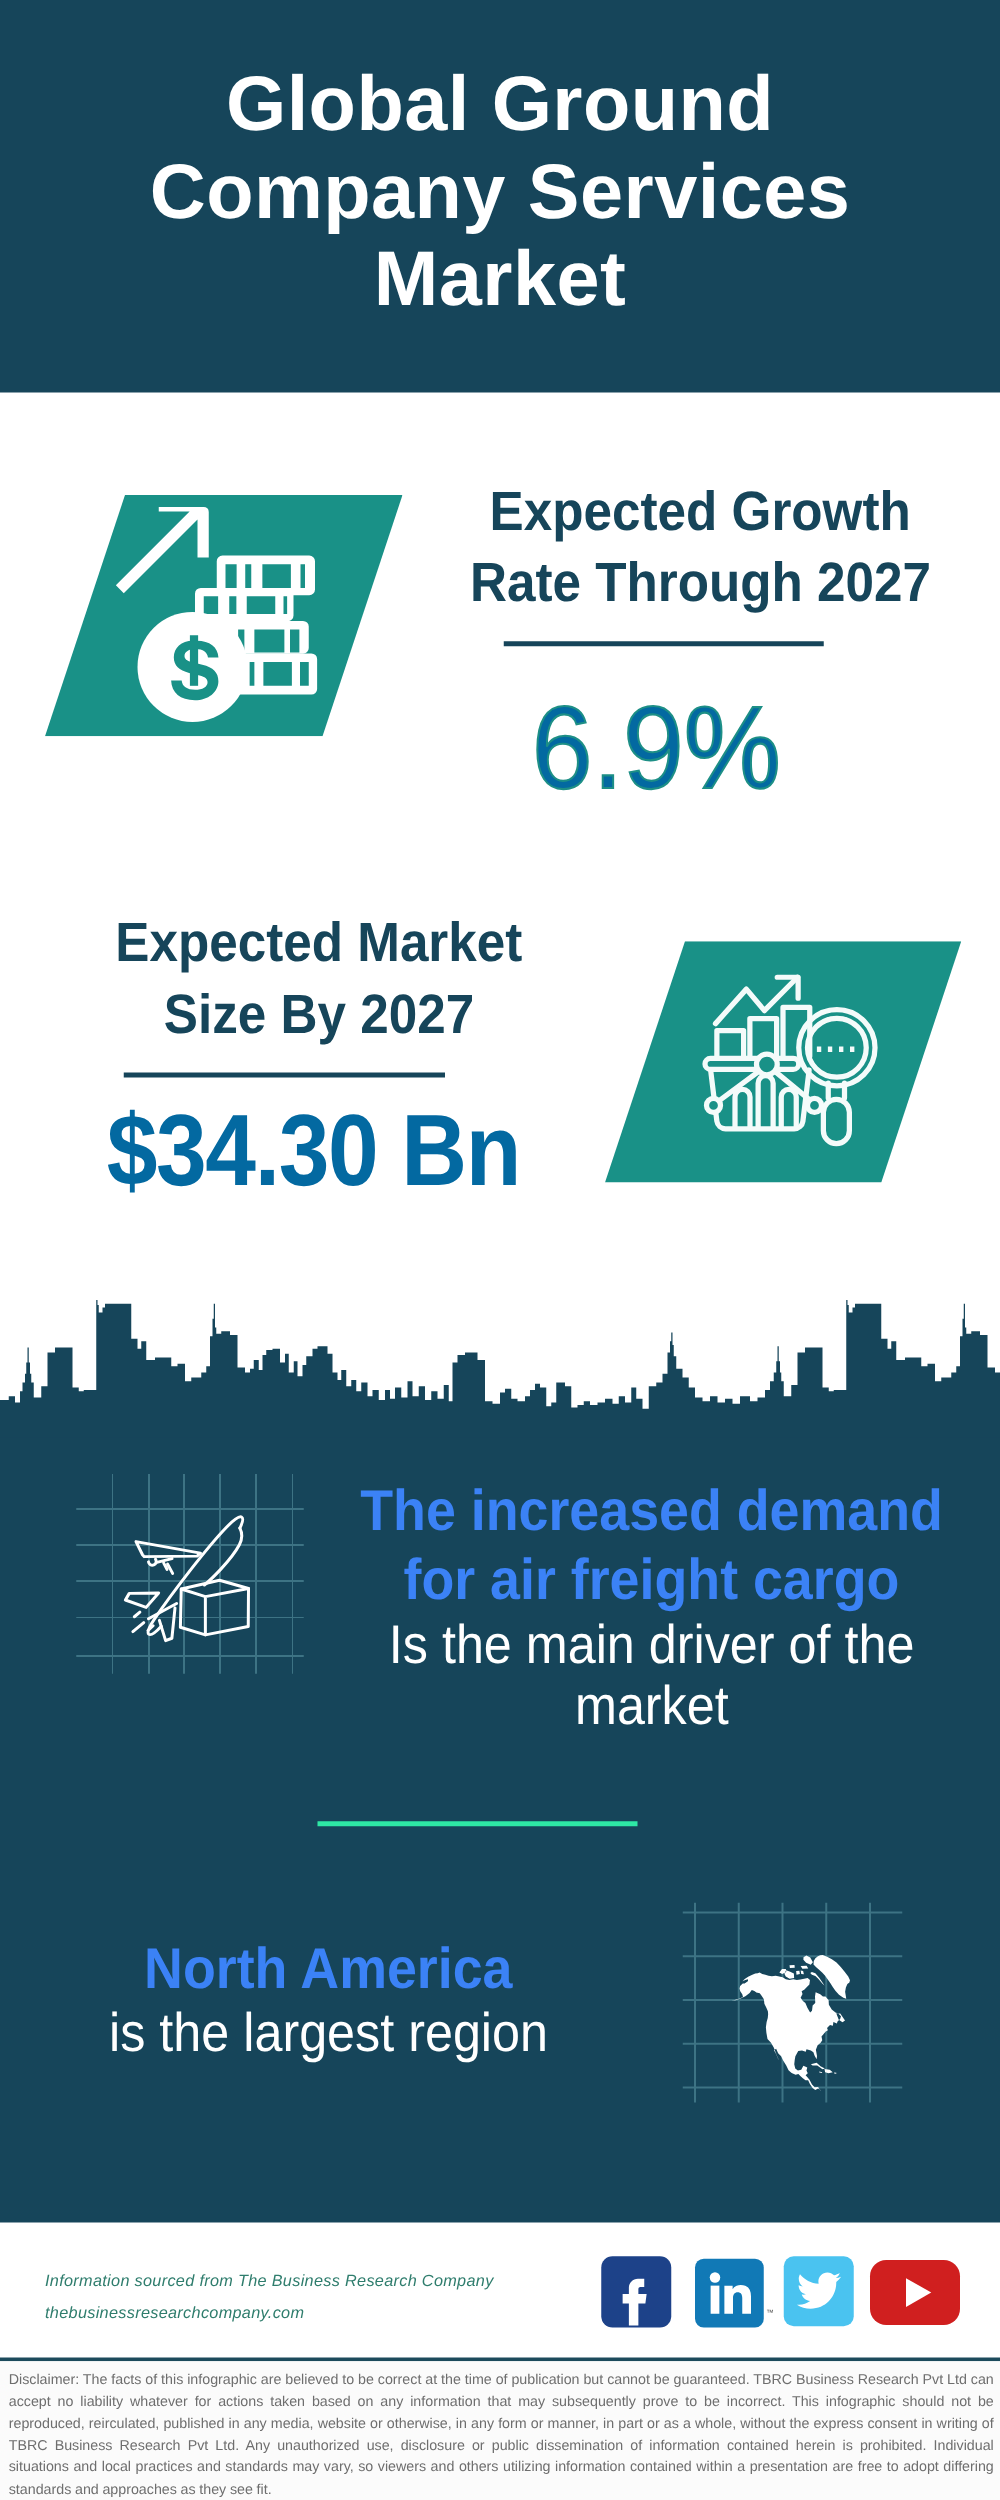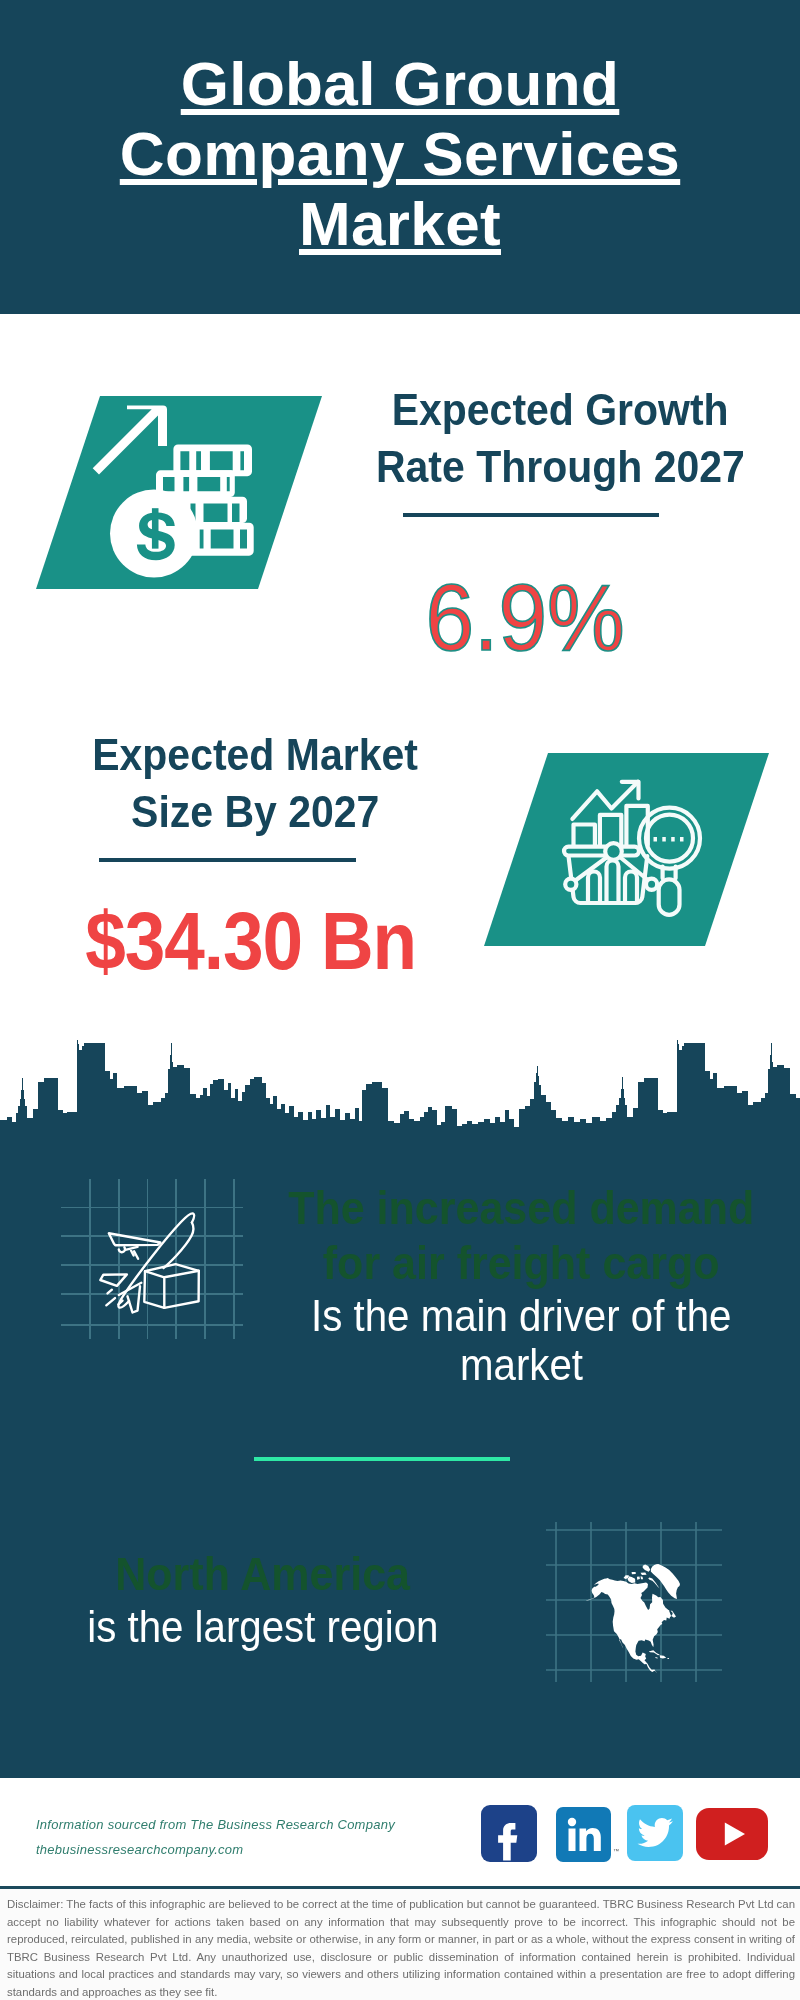--- a/index.html
+++ b/index.html
@@ -6,45 +6,45 @@
   html,body{margin:0;padding:0;}
   body{width:800px;height:2000px;background:#ffffff;
        font-family:"Liberation Sans",sans-serif;overflow:hidden;
        -webkit-font-smoothing:antialiased;}
   .page{position:relative;width:800px;height:2000px;overflow:hidden;}
 
   
   .header{position:absolute;left:0;top:0;width:800px;height:314px;background:#16455a;}
   .header .title{position:absolute;left:0;right:0;top:49px;text-align:center;
       color:#ffffff;font-size:62px;font-weight:bold;line-height:70px;letter-spacing:0.35px;}
-  .header .title span{display:block;text-decoration:underline;}
+  .header .title span{display:block;}
 
   
   .para{position:absolute;overflow:visible;}
   .stat-label{color:#16455a;line-height:0;}
   .stat-label span{display:block;height:57px;line-height:57px;}
 
   .stat-label span i{font-style:normal;font-size:44.3px;font-weight:bold;display:inline-block;
                      transform:scaleX(0.925);transform-origin:center top;}
   .rule{height:4px;background:#16455a;margin:0 auto;}
-  .stat-value{color:#ef4444;margin-top:20px;}
+  .stat-value{color:#0369a1;}
   .stat-value span{display:inline-block;transform-origin:center top;}
   .sv-pct span{font-size:94px;font-weight:400;line-height:94px;
                -webkit-text-stroke:1.7px #1d8f86;transform:scaleX(0.93);}
   .sv-bn span{font-size:81px;font-weight:bold;line-height:81px;letter-spacing:-1.2px;transform:scaleX(0.90);}
   .txtblk{position:absolute;text-align:center;}
 
   
   .dark{position:absolute;left:0;top:1140px;width:800px;height:645px;background:#16455a;}
   .skyline{position:absolute;left:0;top:1040px;width:800px;height:112px;}
 
   
   .ins{position:absolute;text-align:center;line-height:0;}
   .ins div{display:block;}
-  .ins-hl{color:#14532d;}
+  .ins-hl{color:#3b82f6;}
   .ins-hl i{font-style:normal;font-size:46px;font-weight:bold;display:inline-block;
             transform:scaleX(0.935);transform-origin:center top;}
   .ins-tx{color:#ffffff;}
   .ins-tx i{font-style:normal;font-size:43.5px;font-weight:400;display:inline-block;
             transform:scaleX(0.925);transform-origin:center top;}
   .grid-icon{position:absolute;}
 
   
   .footer{position:absolute;left:0;top:1778px;width:800px;height:108px;background:#fff;}
   .src{position:absolute;left:36px;top:34px;color:#2f7d6d;font-size:13px;line-height:25px;letter-spacing:0.25px;font-style:italic;}

